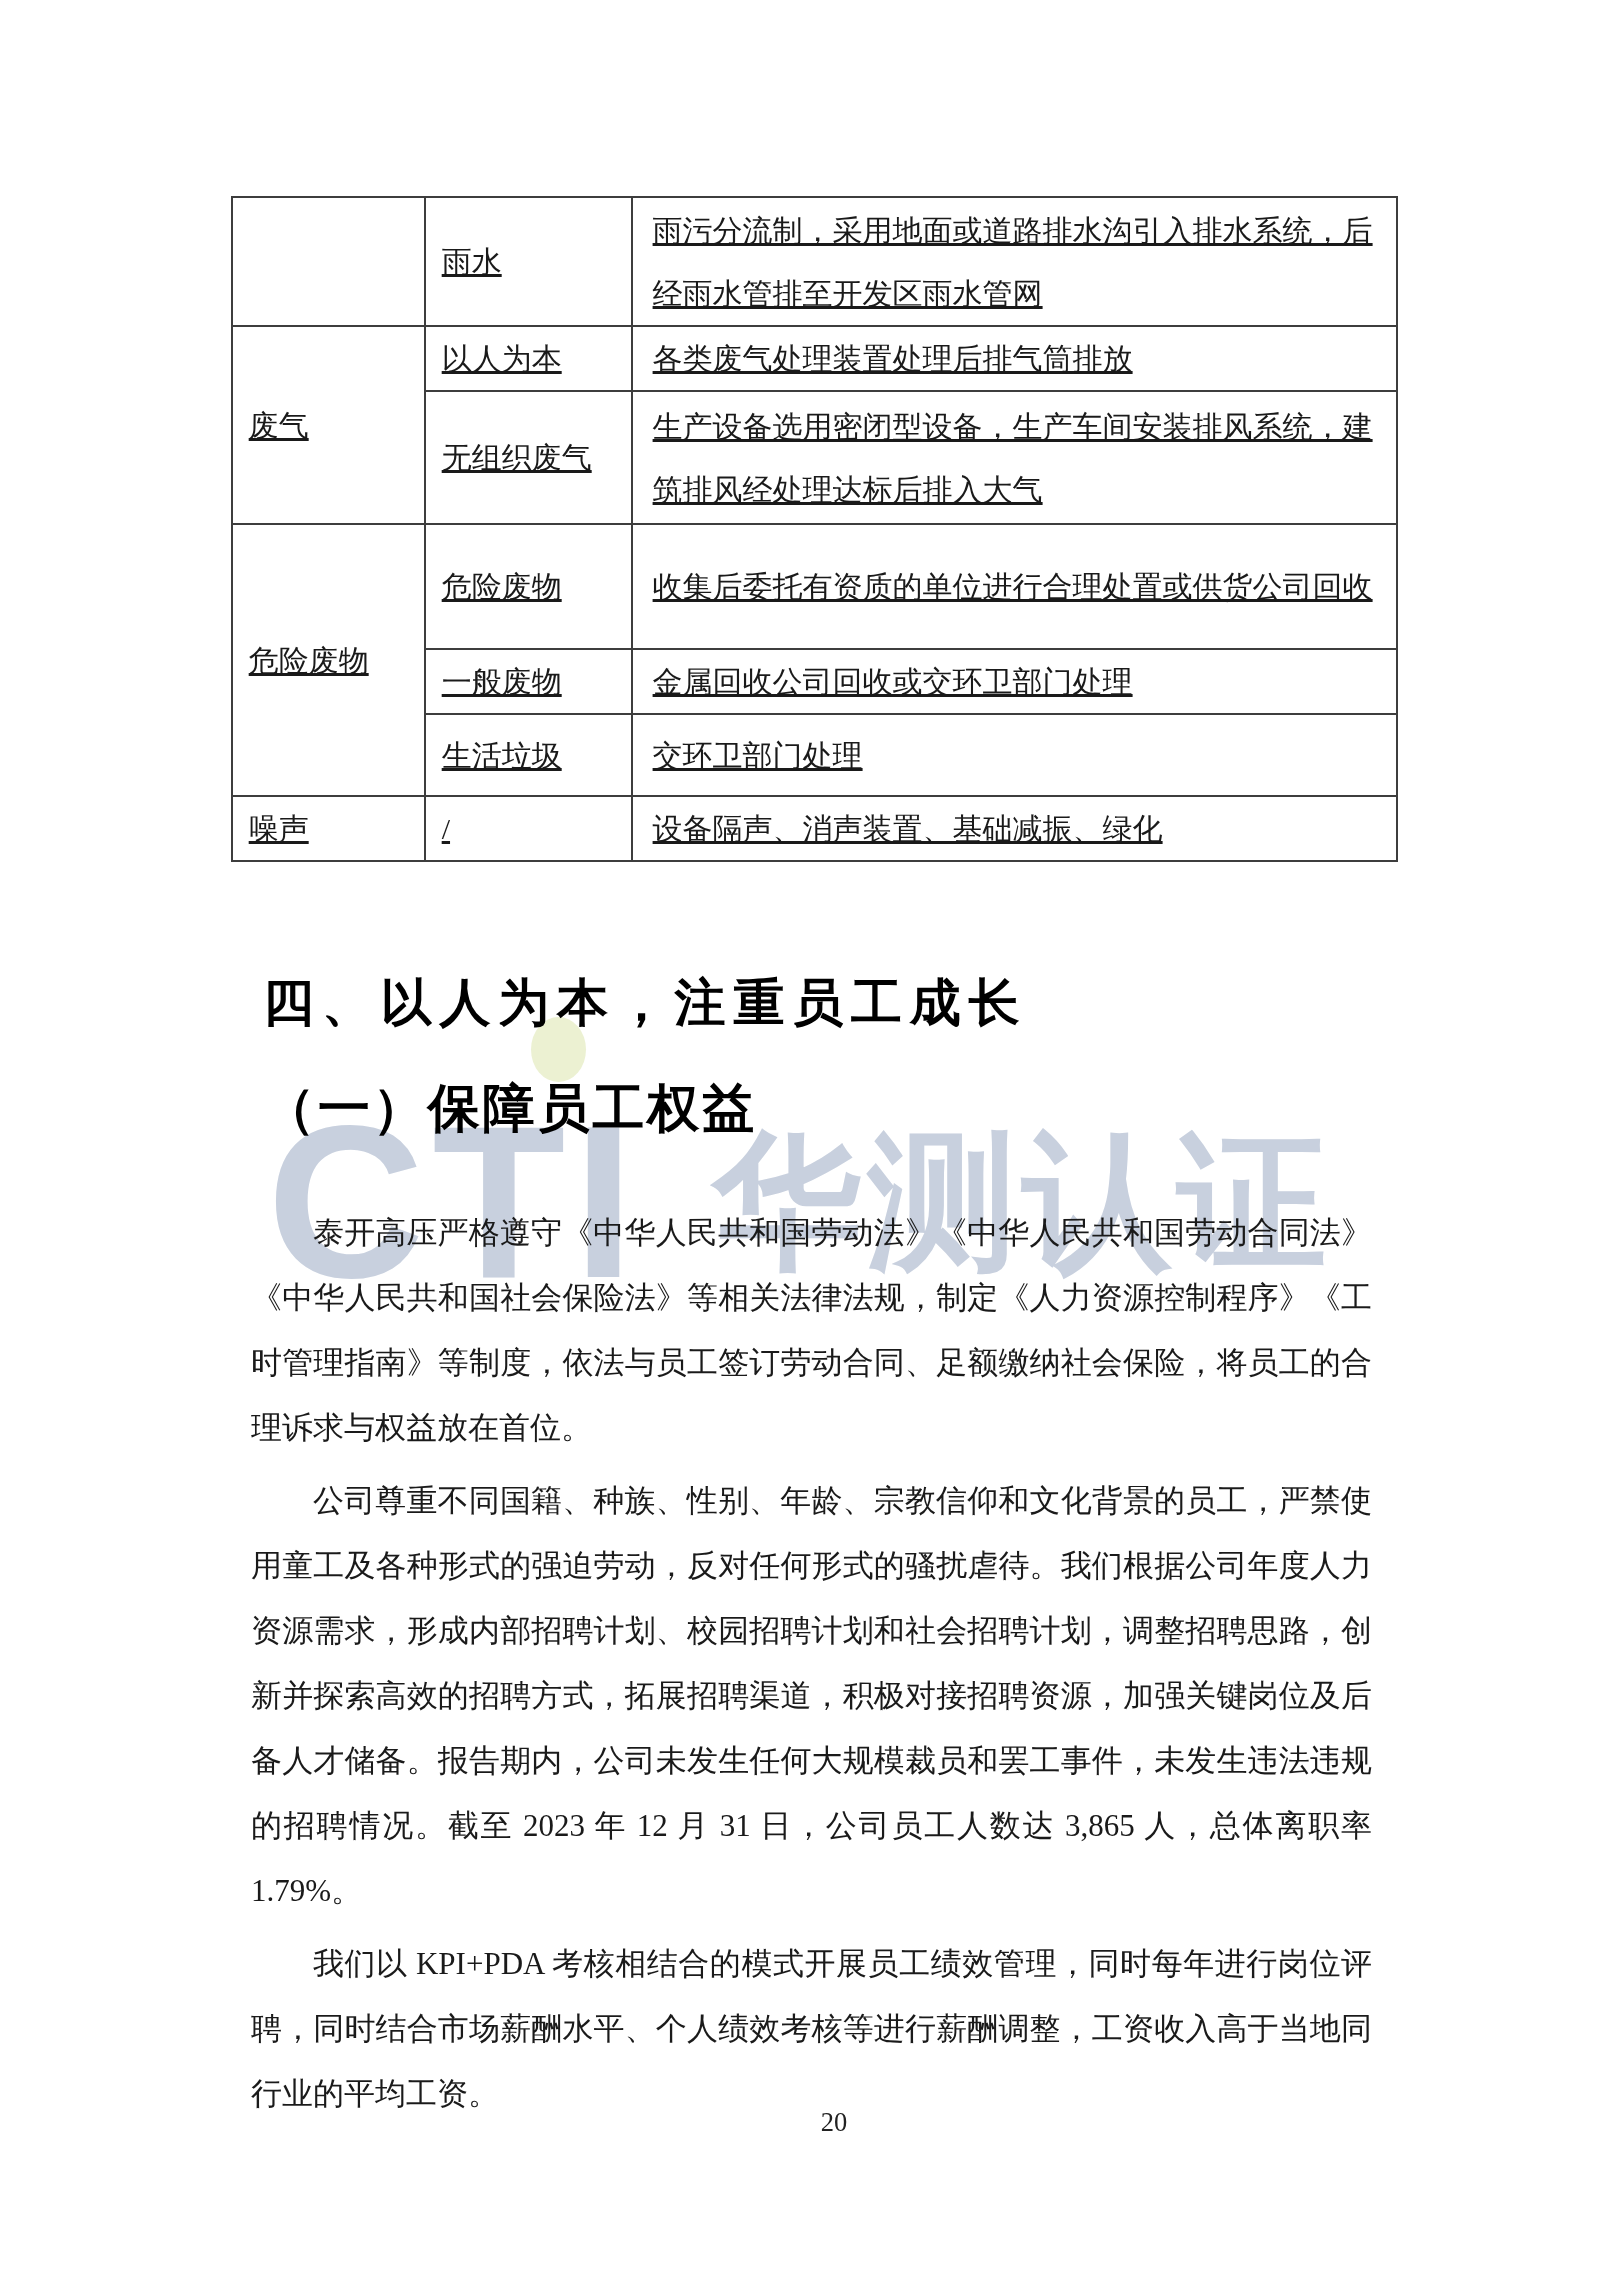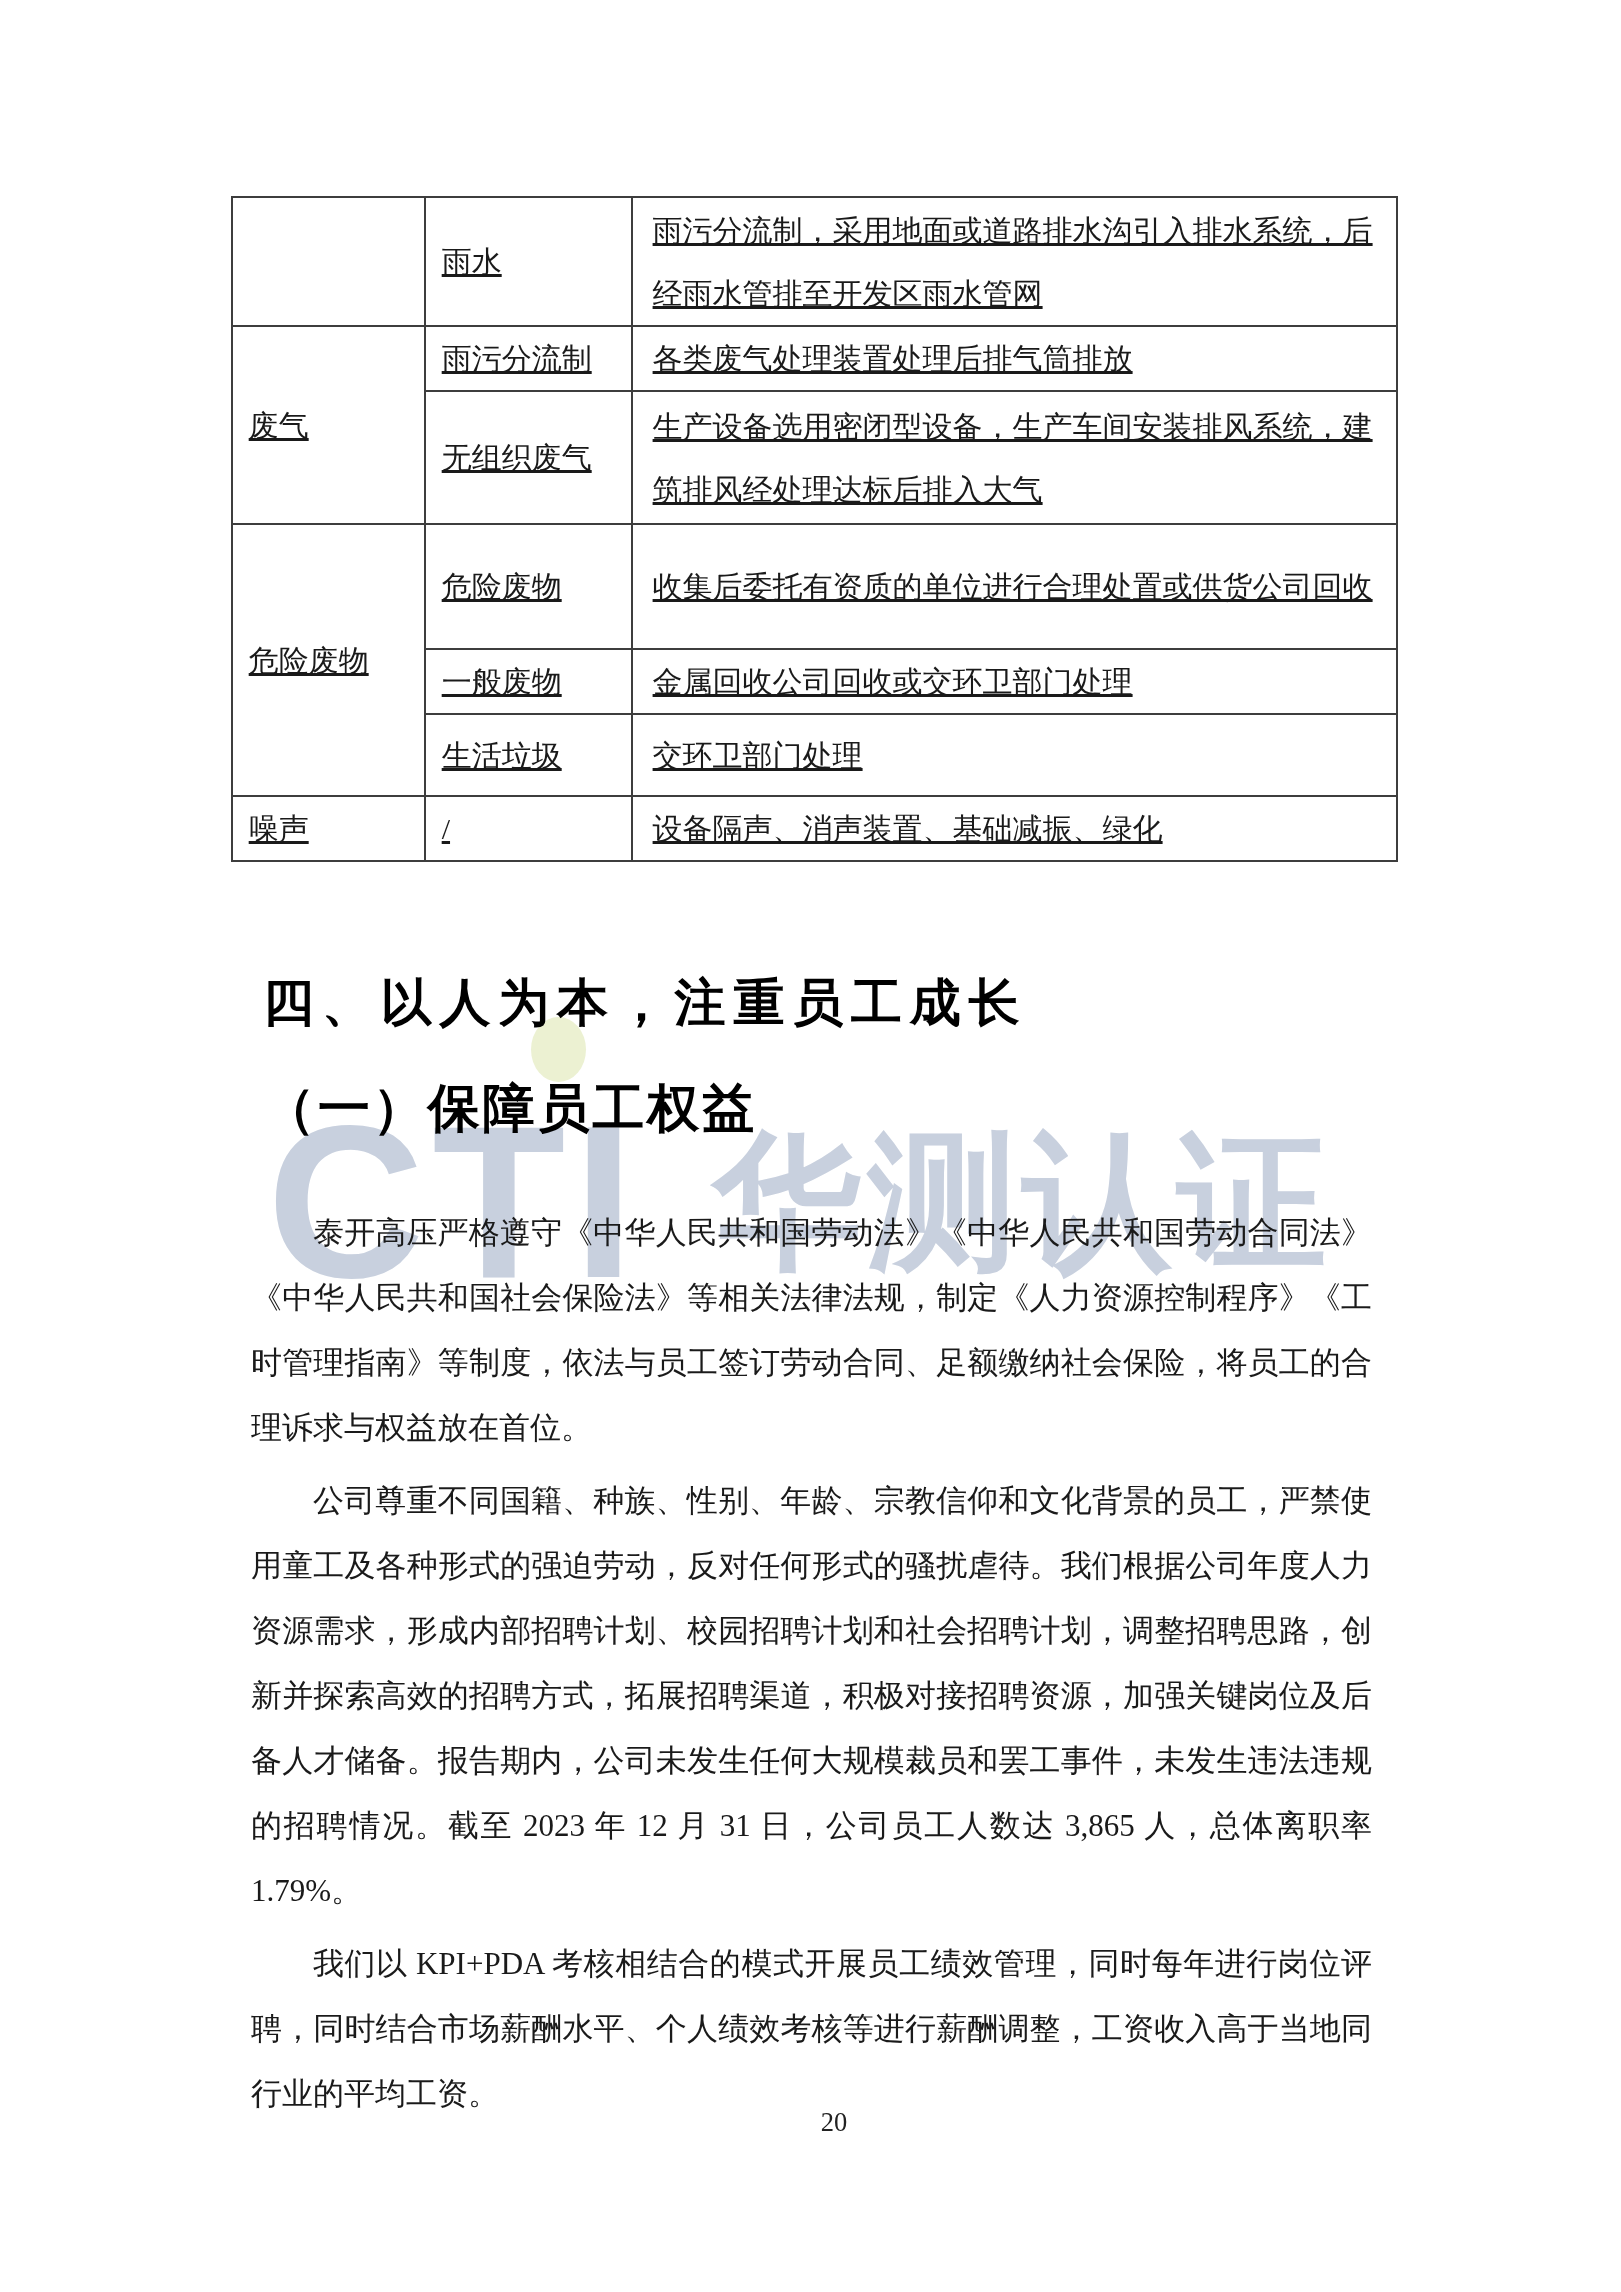--- a/index.html
+++ b/index.html
@@ -96,21 +96,21 @@
       <col style="width:765px">
     </colgroup>
     <tbody>
       <tr class="r1">
         <td class="c1"></td>
         <td class="c2">雨水</td>
         <td class="c3">雨污分流制，采用地面或道路排水沟引入排水系统，后经雨水管排至开发区雨水管网</td>
       </tr>
       <tr class="r2">
         <td class="c1" rowspan="2">废气</td>
-        <td class="c2">雨污分流制</td>
+        <td class="c2">以人为本</td>
         <td class="c3">各类废气处理装置处理后排气筒排放</td>
       </tr>
       <tr class="r3">
         <td class="c2">无组织废气</td>
         <td class="c3">生产设备选用密闭型设备，生产车间安装排风系统，建筑排风经处理达标后排入大气</td>
       </tr>
       <tr class="r4">
         <td class="c1" rowspan="3">危险废物</td>
         <td class="c2">危险废物</td>
         <td class="c3">收集后委托有资质的单位进行合理处置或供货公司回收</td>

